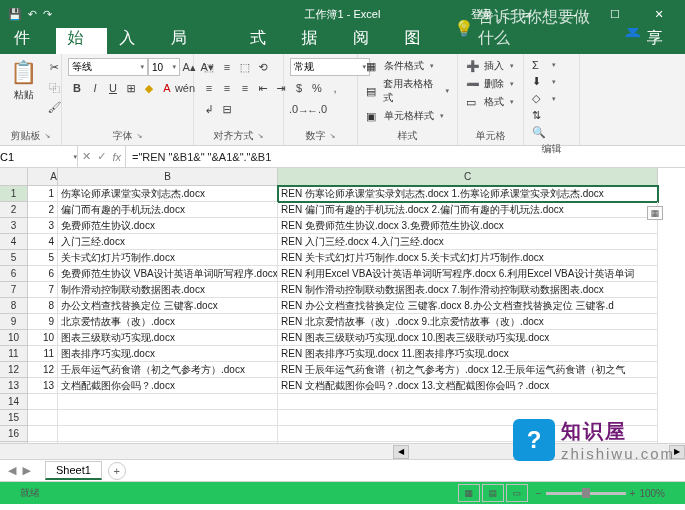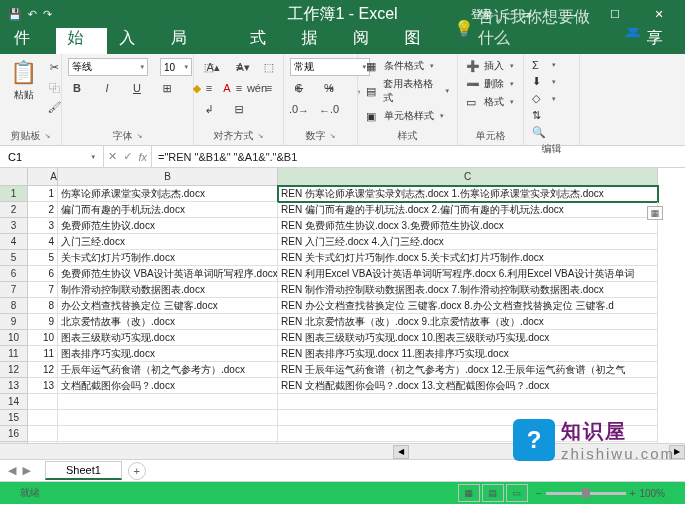--- a/index.html
+++ b/index.html
@@ -1,52 +1,52 @@
 <!DOCTYPE html>
 <html><head>
 <meta charset="utf-8">
 <style>
 * { margin: 0; padding: 0; box-sizing: border-box; font-family: "Microsoft YaHei", "Segoe UI", sans-serif; }
 body { width: 685px; height: 510px; background: #fff; font-size: 11px; overflow: hidden; position: relative; }
 
 .titlebar { height: 28px; background: #217346; color: #fff; display: flex; align-items: center; position: relative; }
 .titlebar .qat { display: flex; gap: 6px; padding-left: 8px; }
 .titlebar .qat-btn { color: #fff; opacity: 0.9; cursor: pointer; }
-.titlebar .title { position: absolute; left: 50%; transform: translateX(-50%); font-size: 16px; }
+.titlebar .title { position: absolute; left: 50%; transform: translateX(-50%); font-size: 11px; }
 .titlebar .right { margin-left: auto; display: flex; align-items: center; gap: 8px; padding-right: 8px; }
 .titlebar .login { background: transparent; color: #fff; padding: 2px 8px; }
 .titlebar .wbtn { width: 36px; height: 28px; display: flex; align-items: center; justify-content: center; cursor: pointer; }
 
 .tabs { height: 26px; background: #217346; display: flex; align-items: flex-end; color: #fff; font-size: 16px; }
 .tab { padding: 5px 12px; cursor: pointer; }
 .tab.file { padding: 5px 14px; }
 .tab.active { background: #fff; color: #217346; }
 .tellme { display: flex; align-items: center; gap: 4px; padding: 5px 10px; opacity: 0.8; }
 .share { margin-left: auto; padding: 5px 14px; display: flex; align-items: center; gap: 4px; }
 
 .ribbon { height: 92px; background: #f3f3f3; border-bottom: 1px solid #d4d4d4; display: flex; }
 .group { border-right: 1px solid #e0e0e0; display: flex; flex-direction: column; justify-content: space-between; padding: 4px 6px 2px; }
 .group-label { text-align: center; font-size: 10px; color: #555; padding-top: 2px; display: flex; align-items: center; justify-content: center; gap: 2px; }
 .group-body { display: flex; align-items: flex-start; gap: 4px; flex: 1; }
 .big-btn { display: flex; flex-direction: column; align-items: center; gap: 2px; padding: 2px 4px; cursor: pointer; }
 .big-btn .icon { font-size: 22px; }
 .big-btn .lbl { font-size: 10px; color: #333; }
 .font-ctrl { display: flex; flex-direction: column; gap: 3px; }
-.font-row { display: flex; gap: 12px; }
+.font-row { display: flex; gap: 0; }
 .dd { background: #fff; border: 1px solid #c0c0c0; font-size: 10px; padding: 1px 3px; display: flex; align-items: center; justify-content: space-between; }
 .dd.font { width: 80px; }
 .dd.size { width: 32px; }
 .mini-btn { width: 18px; height: 18px; border: 1px solid transparent; display: flex; align-items: center; justify-content: center; font-size: 11px; color: #444; cursor: pointer; }
 .stack { display: flex; flex-direction: column; gap: 2px; font-size: 10px; color: #333; }
 .stack-item { display: flex; align-items: center; gap: 4px; padding: 1px 2px; cursor: pointer; }
 .stack-item .icon { font-size: 11px; width: 14px; }
 .chev { font-size: 7px; margin-left: 2px; color: #666; }
 
 .formulabar { height: 22px; background: #fff; border-bottom: 1px solid #d4d4d4; display: flex; align-items: stretch; font-size: 11px; }
-.namebox { width: 104px; border-right: 1px solid #d4d4d4; display: flex; align-items: center; padding: 0 8px; justify-content: space-between; }
+.namebox { width: 78px; border-right: 1px solid #d4d4d4; display: flex; align-items: center; padding: 0 0; justify-content: space-between; }
 .fx-btns { display: flex; align-items: center; padding: 0 4px; gap: 6px; color: #888; border-right: 1px solid #d4d4d4; }
 .fx-input { flex: 1; display: flex; align-items: center; padding: 0 6px; color: #222; }
 
 .grid-wrap { position: relative; height: 292px; overflow: hidden; border-bottom: 1px solid #d4d4d4; }
 .corner { position: absolute; left: 0; top: 0; width: 28px; height: 18px; background: #f0f0f0; border-right: 1px solid #ccc; border-bottom: 1px solid #ccc; }
 .colheads { position: absolute; left: 28px; top: 0; height: 18px; display: flex; }
 .ch { background: #f0f0f0; border-right: 1px solid #ccc; border-bottom: 1px solid #ccc; text-align: center; font-size: 10px; color: #333; line-height: 18px; }
 .ch.sel { background: #d3e5d3; }
 .rowheads { position: absolute; left: 0; top: 18px; width: 28px; }
 .rh { height: 16px; background: #f0f0f0; border-right: 1px solid #ccc; border-bottom: 1px solid #ccc; text-align: center; font-size: 10px; color: #333; line-height: 16px; }
@@ -58,21 +58,21 @@
 .col-a { width: 30px; text-align: right; }
 .col-b { width: 220px; }
 .col-c { width: 380px; }
 .fillbtn { position: absolute; right: 22px; top: 38px; width: 16px; height: 14px; border: 1px solid #b0b0b0; background: #fafafa; font-size: 9px; text-align: center; line-height: 12px; color: #555; cursor: pointer; }
 .hscroll { position: absolute; bottom: 0; left: 0; right: 0; height: 16px; background: #f0f0f0; display: flex; align-items: center; justify-content: flex-end; gap: 0; border-top: 1px solid #d4d4d4; }
 .sbtn { width: 16px; height: 14px; background: #e0e0e0; border: 1px solid #c0c0c0; font-size: 8px; text-align: center; line-height: 12px; cursor: pointer; }
 .strack { flex: 1; max-width: 260px; height: 14px; background: #eee; }
 
 .sheetbar { height: 22px; background: #fff; display: flex; align-items: center; border-bottom: 1px solid #d4d4d4; font-size: 11px; }
 .sheetnav { display: flex; gap: 6px; padding: 0 8px; color: #888; }
-.sheet-tab { padding: 2px 20px; border: 1px solid #ccc; border-bottom: 2px solid #217346; background: #fff; margin-left: 6px; cursor: pointer; }
+.sheet-tab { padding: 2px 10px; border: 1px solid #ccc; border-bottom: 2px solid #217346; background: #fff; margin-left: 6px; cursor: pointer; }
 .sheet-add { width: 18px; height: 18px; border: 1px solid #ccc; border-radius: 50%; display: flex; align-items: center; justify-content: center; margin-left: 6px; cursor: pointer; color: #666; }
 
 .statusbar { height: 22px; background: #22c55e; display: flex; align-items: center; font-size: 10px; color: #555; padding: 0 20px; }
 .statusbar .views { margin-left: auto; display: flex; gap: 2px; }
 .vbtn { width: 22px; height: 18px; border: 1px solid #c0c0c0; display: flex; align-items: center; justify-content: center; font-size: 9px; cursor: pointer; }
 .zoom { display: flex; align-items: center; gap: 4px; margin-left: 8px; }
 .ztrack { width: 80px; height: 3px; background: #c0c0c0; position: relative; }
 .zthumb { width: 8px; height: 10px; background: #888; position: absolute; top: -4px; left: 36px; }
 
 .watermark { position: absolute; right: 10px; bottom: 48px; display: flex; align-items: center; gap: 6px; pointer-events: none; }

